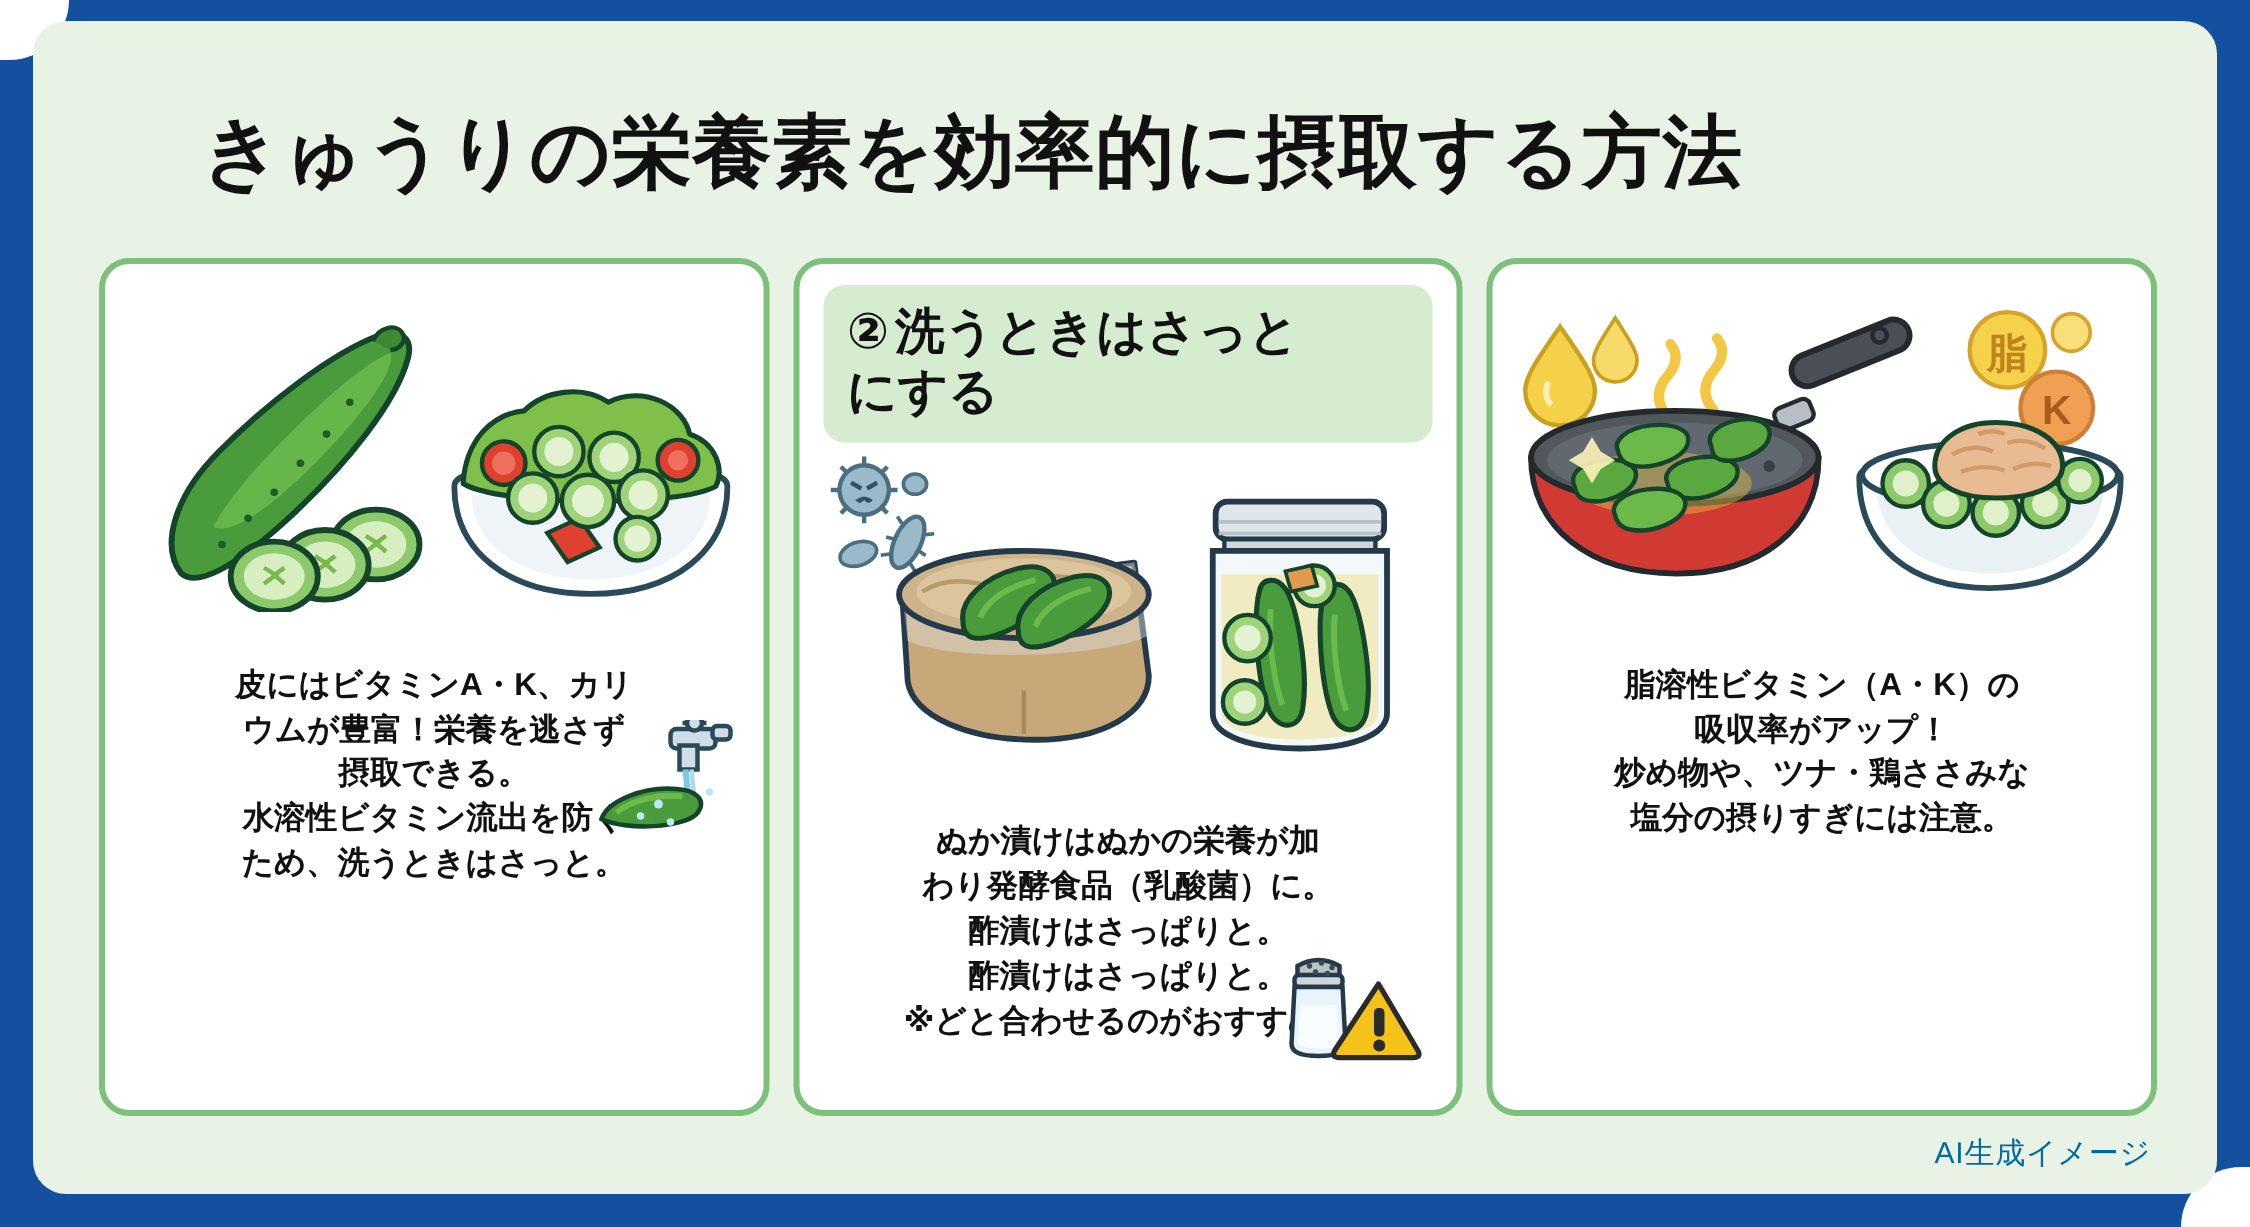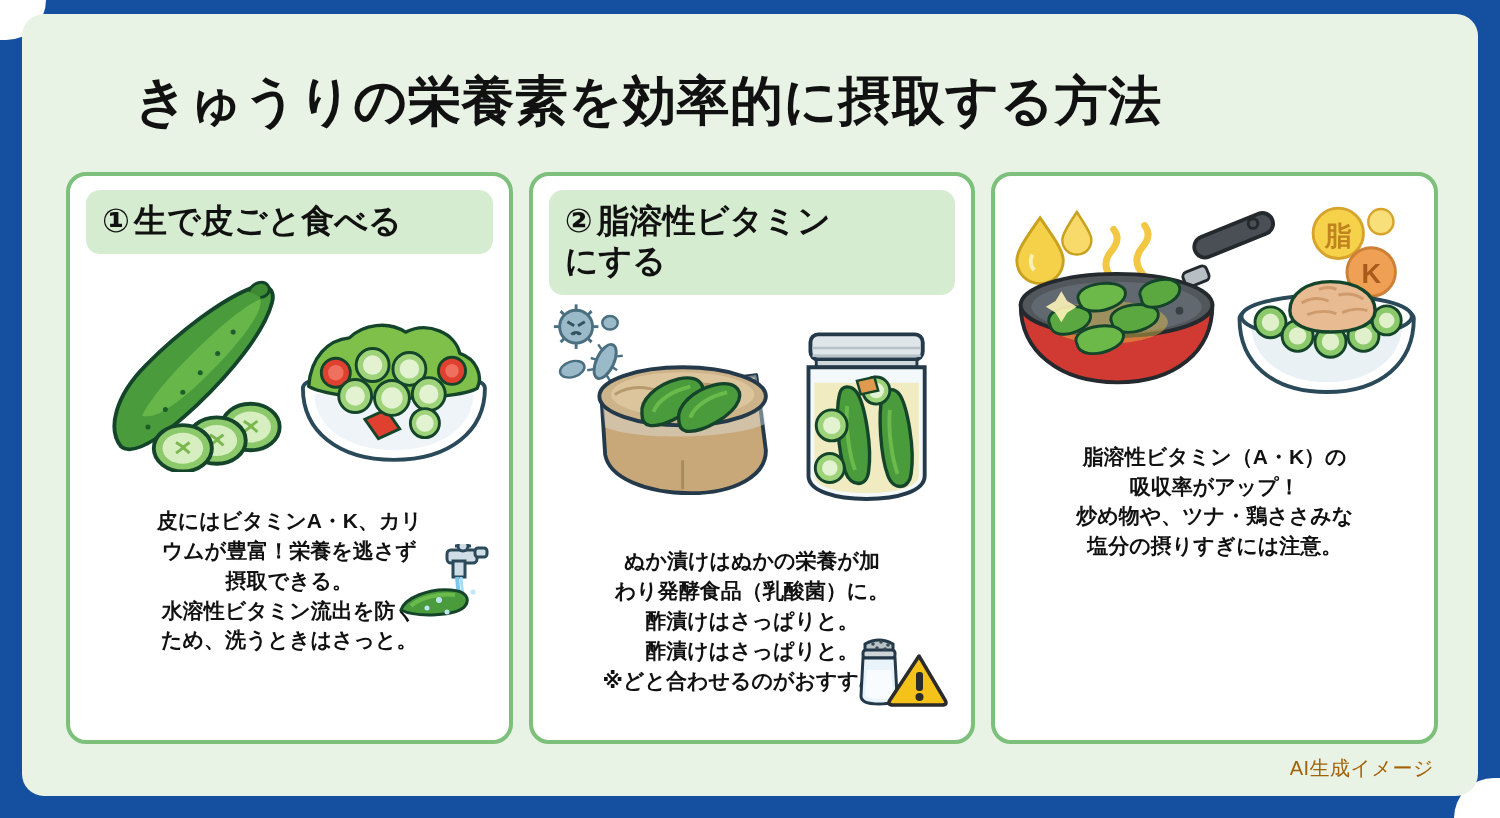--- a/index.html
+++ b/index.html
@@ -108,21 +108,21 @@
     position: relative;
     flex: 1;
     text-align: center;
   }
 
   
   .credit {
     position: absolute;
     right: 44px; bottom: 14px;
     font-size: 20px;
-    color: #a16207;
+    color: #0369a1;
     letter-spacing: 0.5px;
   }
 
   
   .body-icon {
     position: absolute;
     pointer-events: none;
   }
   .icon-faucet { right: 4px; top: 38px; }
   .icon-salt  { right: 6px; top: 84px; }
@@ -134,23 +134,20 @@
   <div class="frame-corner-tl"></div>
   <div class="frame-corner-br"></div>
 
   <div class="frame-inner">
 
     <div class="title">きゅうりの栄養素を効率的に摂取する方法</div>
 
     <div class="cards">
 
       <div class="card">
-        <div class="card-header">
-          <span class="num">①</span><span>生で皮ごと食べる</span>
-        </div>
 
         <div class="illus">
           <svg viewBox="0 0 420 210" width="100%" height="100%">
 
             <g>
               <path d="M36 188 C22 170 30 136 62 104 C96 70 140 36 172 24 C186 18 196 26 192 40 C184 70 150 112 114 146 C84 174 50 200 36 188 Z" fill="#4a9b3b" stroke="#14452a" stroke-width="4" stroke-linejoin="round"></path>
               <path d="M58 156 C70 132 104 96 140 64 C156 50 170 40 180 36 C184 48 160 80 128 112 C100 140 72 162 58 156 Z" fill="#6bbb4c" opacity="0.85"></path>
               <path d="M168 28 C172 18 184 16 188 22 C192 28 186 34 180 34" fill="#3e8a32" stroke="#14452a" stroke-width="3"></path>
               <circle cx="82" cy="150" r="2.6" fill="#1f5c2c"></circle>
                 <circle cx="100" cy="132" r="2.6" fill="#1f5c2c"></circle>
@@ -221,21 +218,21 @@
                 <circle cx="34" cy="64" r="2.5" fill="#bfe6f6"></circle>
               <circle cx="80" cy="48" r="2.5" fill="#bfe6f6"></circle>
                 <circle cx="54" cy="68" r="2.5" fill="#bfe6f6"></circle>
             </svg>
           </span>
         </div>
       </div>
 
       <div class="card">
         <div class="card-header">
-          <span class="num">②</span><span style="white-space:pre-line">脂溶性ビタミン
+          <span class="num">②</span><span style="white-space:pre-line">洗うときはさっと
 にする</span>
         </div>
 
         <div class="illus">
           <svg viewBox="0 0 420 210" width="100%" height="100%">
 
             <g>
               <g transform="translate(28,22)">
                 <circle cx="0" cy="0" r="17" fill="#9ab9c9" stroke="#4a6f80" stroke-width="3"></circle>
                 <g stroke="#4a6f80" stroke-width="3">

